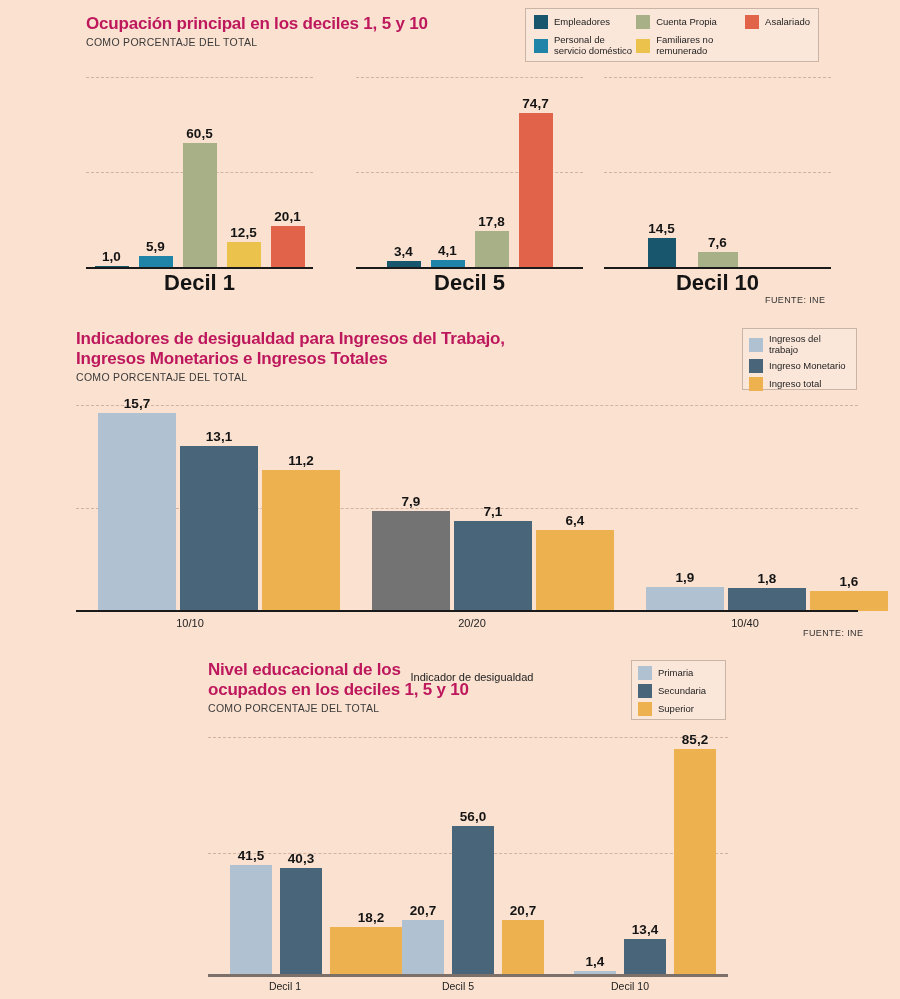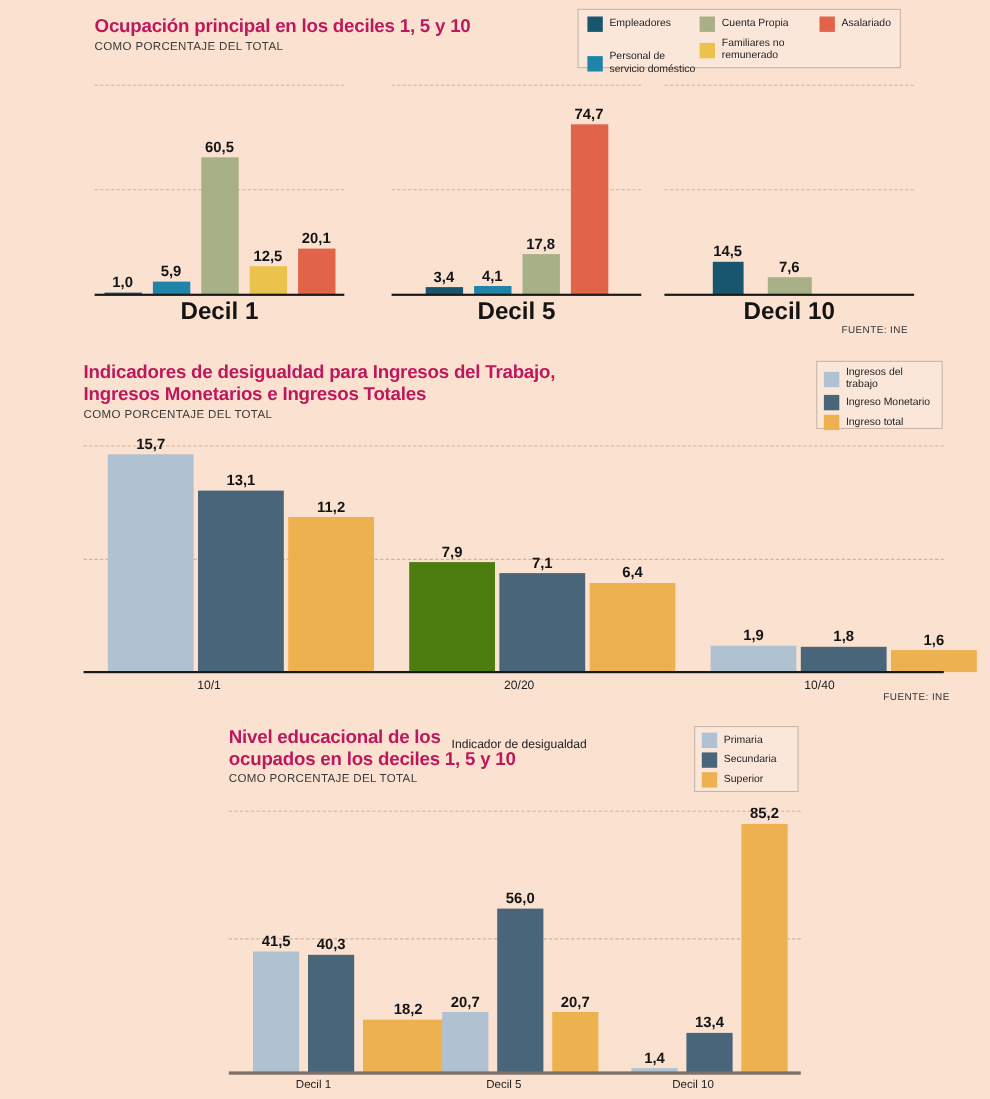--- a/index.html
+++ b/index.html
@@ -113,21 +113,21 @@
 
 <div class="panel" style="left:0;top:0;width:900px;height:312px;">
 
   <div style="position:absolute;left:86px;top:14px;">
     <p class="h-title">Ocupación principal en los deciles 1, 5 y 10</p>
     <p class="h-sub">COMO PORCENTAJE DEL TOTAL</p>
   </div>
 
   <div class="legend" style="left:525px;top:8px;width:294px;height:54px;padding:6px 8px;">
     <div class="legend-grid" id="legend1">
-        <div class="lg-col" style="width: 120px; gap: 18px;">
+        <div class="lg-col" style="width: 120px; gap: 6px;">
           <div class="lg-item">
             <span class="lg-sw" style="background: rgb(24, 86, 110);"></span>
             <span class="lg-tx">Empleadores</span>
           </div>
           <div class="lg-item">
             <span class="lg-sw" style="background: rgb(31, 132, 168);"></span>
             <span class="lg-tx">Personal de
 servicio doméstico</span>
           </div>
         </div>
@@ -245,21 +245,21 @@
     <div class="bars" id="c2">
         <div class="bar" style="left: 22px; width: 78px; height: 198.165px; background: rgb(176, 194, 210);">
           <span class="bar-val">15,7</span>
         </div>
         <div class="bar" style="left: 104px; width: 78px; height: 165.348px; background: rgb(73, 101, 122);">
           <span class="bar-val">13,1</span>
         </div>
         <div class="bar" style="left: 186px; width: 78px; height: 141.366px; background: rgb(238, 177, 79);">
           <span class="bar-val">11,2</span>
         </div>
-        <div class="bar" style="left: 296px; width: 78px; height: 99.7134px; background: #4d7c0f;">
+        <div class="bar" style="left: 296px; width: 78px; height: 99.7134px; background: #737373;">
           <span class="bar-val">7,9</span>
         </div>
         <div class="bar" style="left: 378px; width: 78px; height: 89.6159px; background: rgb(73, 101, 122); text-align: right;">
           <span class="bar-val">7,1</span>
         </div>
         <div class="bar" style="left: 460px; width: 78px; height: 80.7805px; background: rgb(238, 177, 79);">
           <span class="bar-val">6,4</span>
         </div>
         <div class="bar" style="left: 570px; width: 78px; height: 23.9817px; background: rgb(176, 194, 210);">
           <span class="bar-val">1,9</span>
@@ -267,21 +267,21 @@
         <div class="bar" style="left: 652px; width: 78px; height: 22.7195px; background: rgb(73, 101, 122);">
           <span class="bar-val">1,8</span>
         </div>
         <div class="bar" style="left: 734px; width: 78px; height: 20.1951px; background: rgb(238, 177, 79);">
           <span class="bar-val">1,6</span>
         </div>
       </div>
     <div class="axis axis-dark" style="top:207px;"></div>
   </div>
 
-  <div class="tick-label" style="left:100px;top:292px;width:180px;">10/1</div>
+  <div class="tick-label" style="left:100px;top:292px;width:180px;">10/10</div>
   <div class="tick-label" style="left:382px;top:292px;width:180px;text-align:center;">20/20</div>
   <div class="tick-label" style="left:655px;top:292px;width:180px;">10/40</div>
 
   <div class="axis-title" style="left:382px;top:306px;width:180px;margin-top:40px;">Indicador de desigualdad</div>
 
   <div class="source" style="left:803px;top:303px;">FUENTE: INE</div>
 </div>
 
 <div class="panel" style="left:0;top:655px;width:900px;height:344px;">
 

